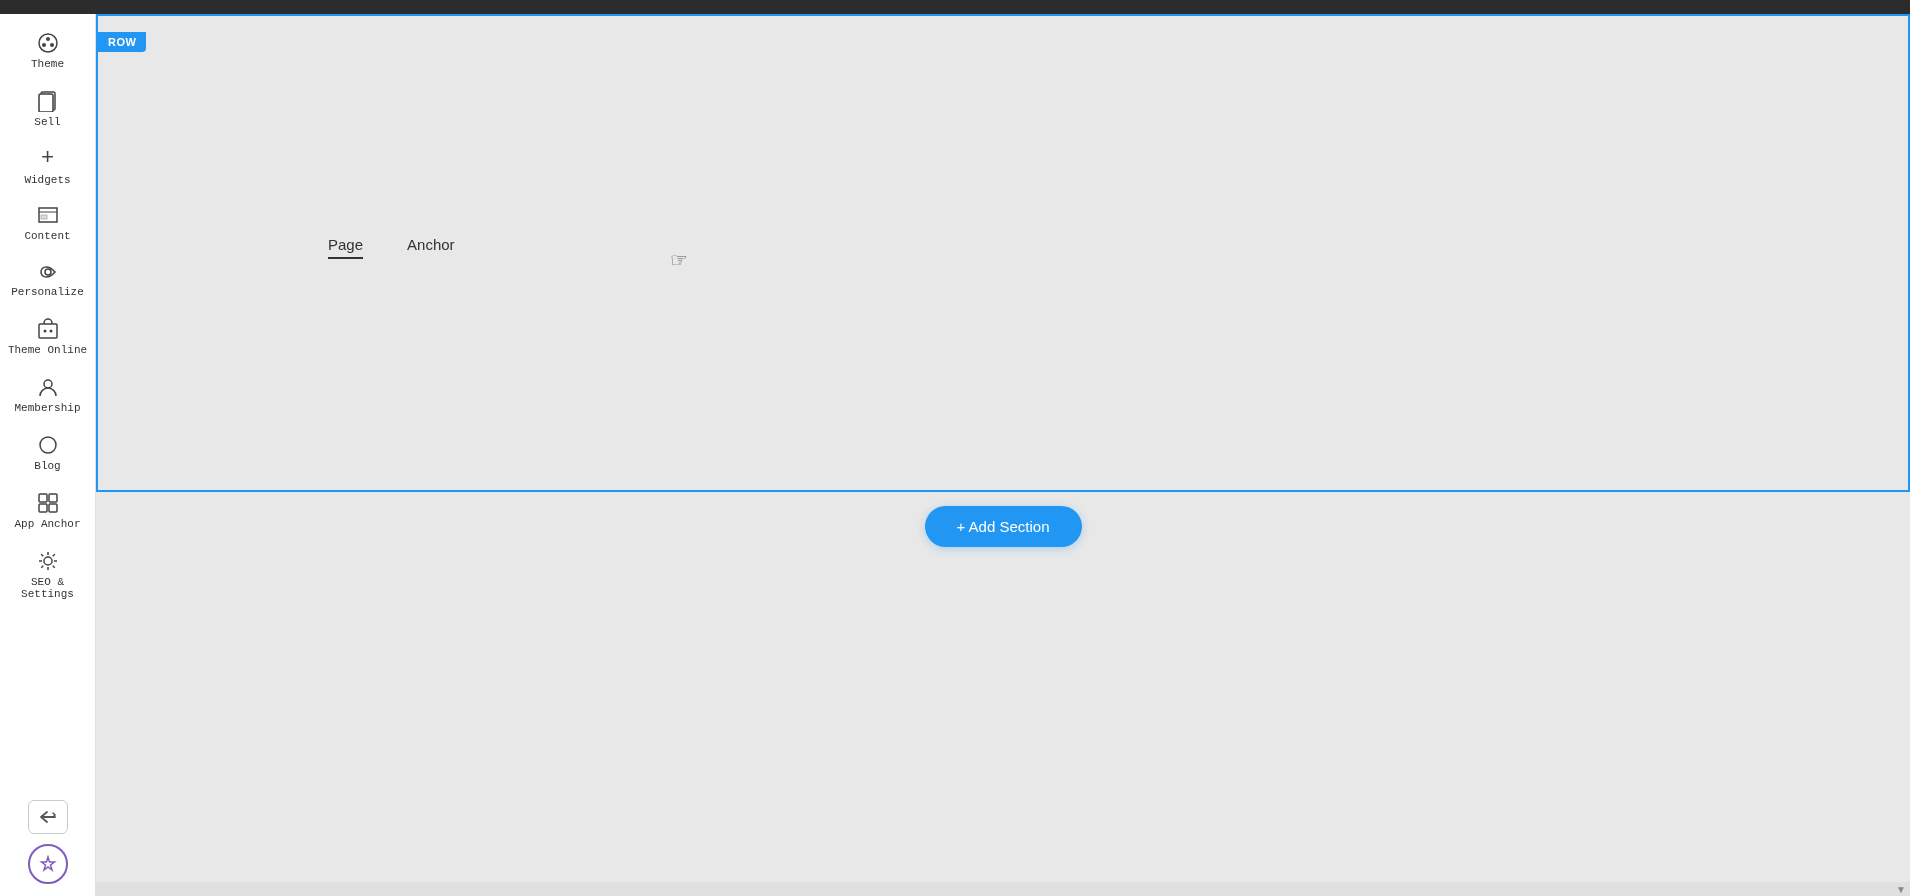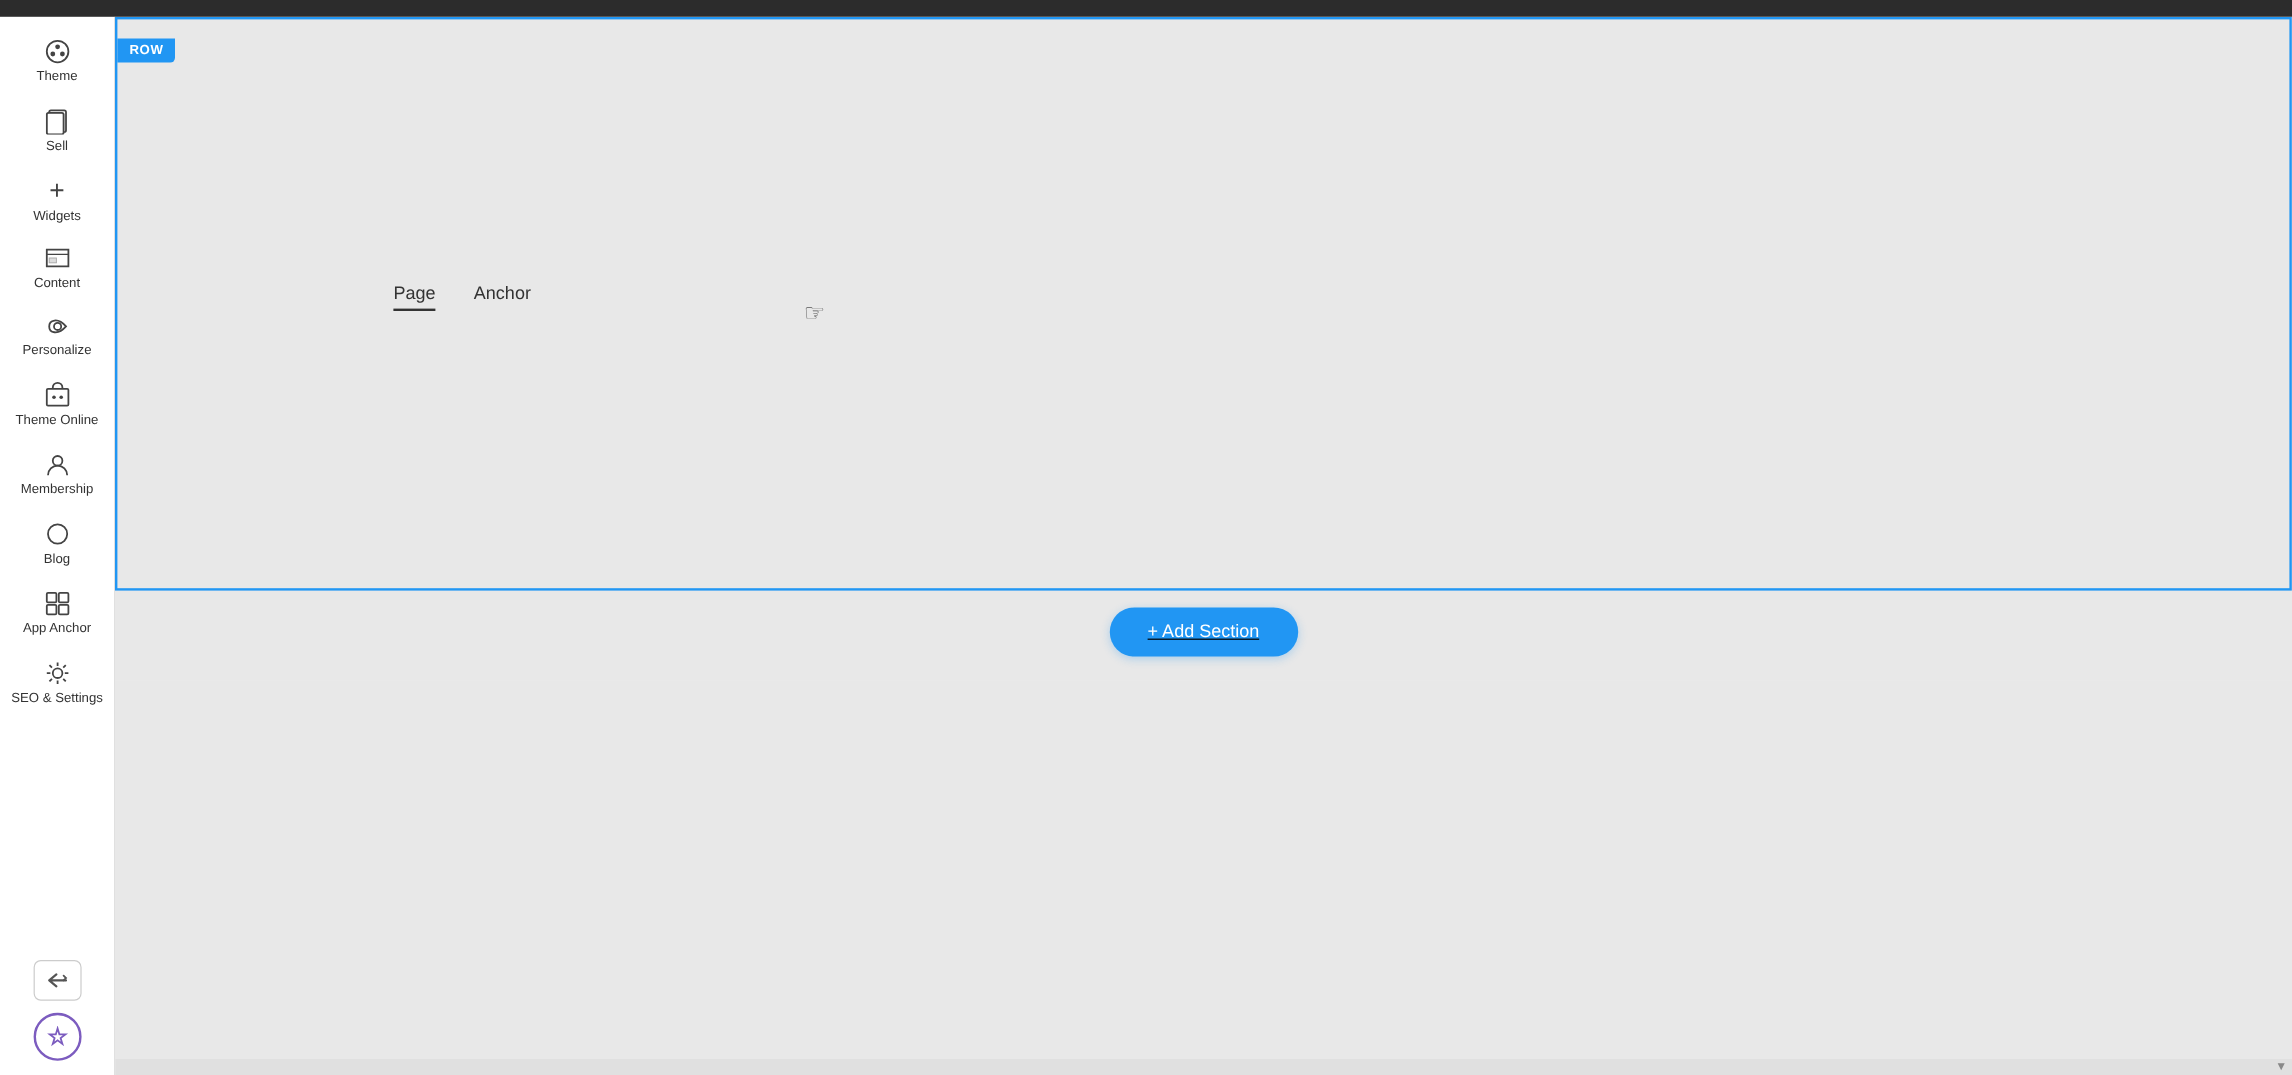--- a/index.html
+++ b/index.html
@@ -32,20 +32,21 @@
       width: 96px;
       background: #fff;
       border-right: 1px solid #e0e0e0;
       display: flex;
       flex-direction: column;
       align-items: center;
       padding-top: 8px;
       gap: 0;
       overflow-y: auto;
       flex-shrink: 0;
+      font-family: Liberation Mono, monospace;
     }
 
     .sidebar-item {
       display: flex;
       flex-direction: column;
       align-items: center;
       justify-content: center;
       width: 100%;
       padding: 10px 4px;
       cursor: pointer;
@@ -139,21 +140,21 @@
 
     .page-border {
       border: 2px solid #2196f3;
       position: relative;
       min-height: 478px;
     }
 
     
     .page-tabs {
       display: flex;
-      gap: 32px;
+      gap: 44px;
       padding: 220px 0 0 230px;
       align-items: flex-end;
     }
 
     .page-tab {
       font-size: 15px;
       color: #333;
       cursor: pointer;
       padding-bottom: 4px;
       border-bottom: 2px solid transparent;
@@ -175,21 +176,20 @@
       z-index: 20;
     }
 
     
     .add-section-bar {
       display: flex;
       justify-content: center;
       align-items: flex-end;
       padding: 14px 0 20px 0;
       background: #e8e8e8;
-      text-decoration: underline;
     }
 
     .add-section-btn {
       background: #2196f3;
       color: #fff;
       border: none;
       border-radius: 24px;
       padding: 12px 32px;
       font-size: 15px;
       font-weight: 500;

